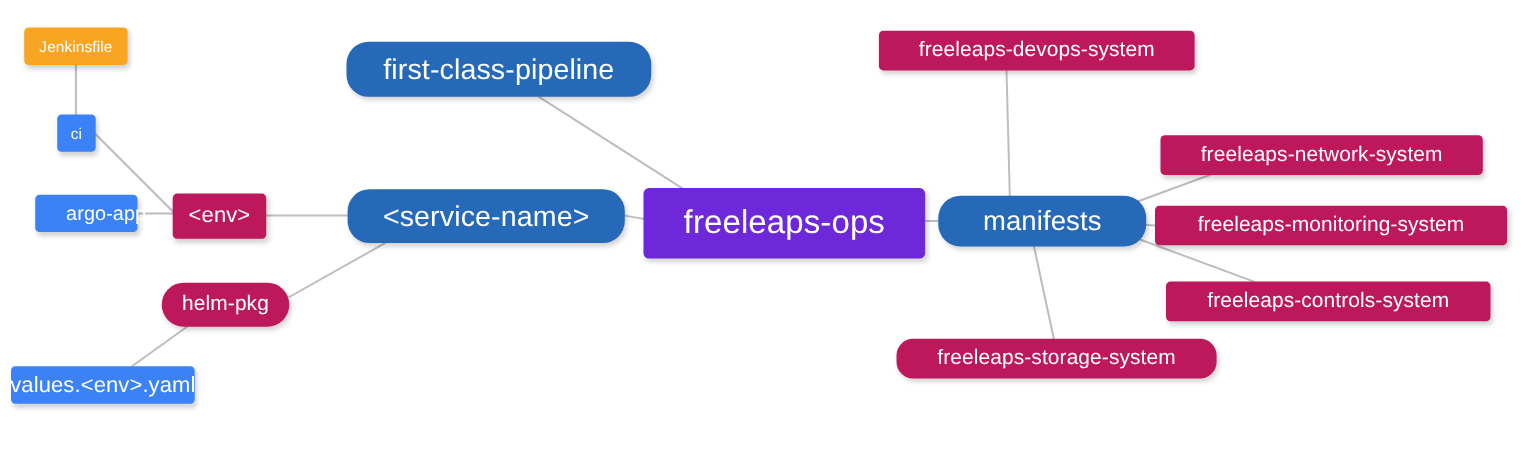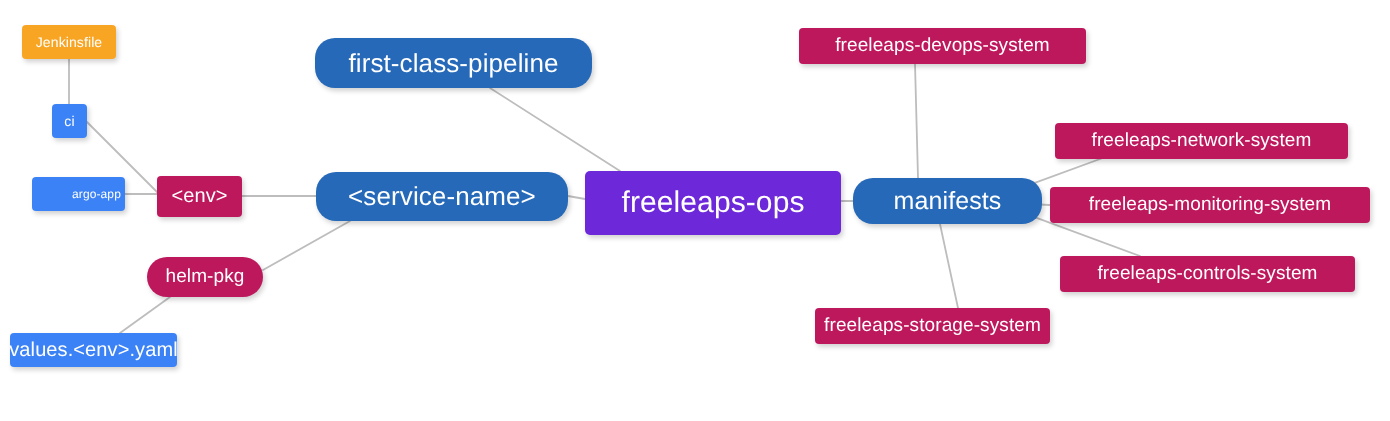--- a/index.html
+++ b/index.html
@@ -64,26 +64,26 @@
       <line x1="568" y1="196" x2="585" y2="199" stroke="#bdbdbd" stroke-width="1.8" stroke-linecap="round"></line>
       <line x1="841" y1="201" x2="853" y2="201" stroke="#bdbdbd" stroke-width="1.8" stroke-linecap="round"></line>
       <line x1="918" y1="178" x2="915" y2="64" stroke="#bdbdbd" stroke-width="1.8" stroke-linecap="round"></line>
       <line x1="1010" y1="192" x2="1130" y2="148" stroke="#bdbdbd" stroke-width="1.8" stroke-linecap="round"></line>
       <line x1="1010" y1="203" x2="1050" y2="205" stroke="#bdbdbd" stroke-width="1.8" stroke-linecap="round"></line>
       <line x1="1010" y1="208" x2="1140" y2="256" stroke="#bdbdbd" stroke-width="1.8" stroke-linecap="round"></line>
       <line x1="940" y1="224" x2="958" y2="308" stroke="#bdbdbd" stroke-width="1.8" stroke-linecap="round"></line>
     </svg>
 <div class="node orange" style="left: 22px; top: 25px; width: 94px; height: 34px; font-size: 14px;">Jenkinsfile</div>
     <div class="node red" style="left: 52px; top: 104px; width: 35px; height: 34px; font-size: 14px;">ci</div>
-    <div class="node red" style="left: 32px; top: 177px; width: 93px; height: 34px; font-size: 12px; padding-left: 36px;">argo-app</div>
+    <div class="node red" style="left: 32px; top: 177px; width: 93px; height: 34px; font-size: 18px; padding-left: 36px;">argo-app</div>
     <div class="node green" style="left: 157px; top: 176px; width: 85px; height: 41px; font-size: 20px;">&lt;env&gt;</div>
     <div class="node green" style="left: 147px; top: 257px; width: 116px; height: 40px; font-size: 19px; border-radius: 20px;">helm-pkg</div>
     <div class="node red" style="left: 10px; top: 333px; width: 167px; height: 34px; font-size: 20px;">values.&lt;env&gt;.yaml</div>
     <div class="node blue" style="left: 315px; top: 38px; width: 277px; height: 50px; font-size: 26px;">first-class-pipeline</div>
     <div class="node blue" style="left: 316px; top: 172px; width: 252px; height: 49px; font-size: 26px;">&lt;service-name&gt;</div>
     <div class="node root" style="left: 585px; top: 171px; width: 256px; height: 64px; font-size: 30px;">freeleaps-ops</div>
     <div class="node blue" style="left: 853px; top: 178px; width: 189px; height: 46px; font-size: 25px;">manifests</div>
     <div class="node green" style="left: 799px; top: 28px; width: 287px; height: 36px; font-size: 19px;">freeleaps-devops-system</div>
     <div class="node green" style="left: 1055px; top: 112px; width: 293px; height: 36px; font-size: 19px; margin-top: 11px;">freeleaps-network-system</div>
     <div class="node green" style="left: 1050px; top: 187px; width: 320px; height: 36px; font-size: 19px;">freeleaps-monitoring-system</div>
     <div class="node green" style="left: 1060px; top: 256px; width: 295px; height: 36px; font-size: 19px; text-align: center;">freeleaps-controls-system</div>
-    <div class="node green" style="left: 815px; top: 308px; width: 235px; height: 36px; font-size: 19px;">freeleaps-storage-system</div>
+    <div class="node green" style="left: 815px; top: 308px; width: 291px; height: 36px; font-size: 19px; border-radius: 15px;">freeleaps-storage-system</div>
   </div>
 
 </body></html>

